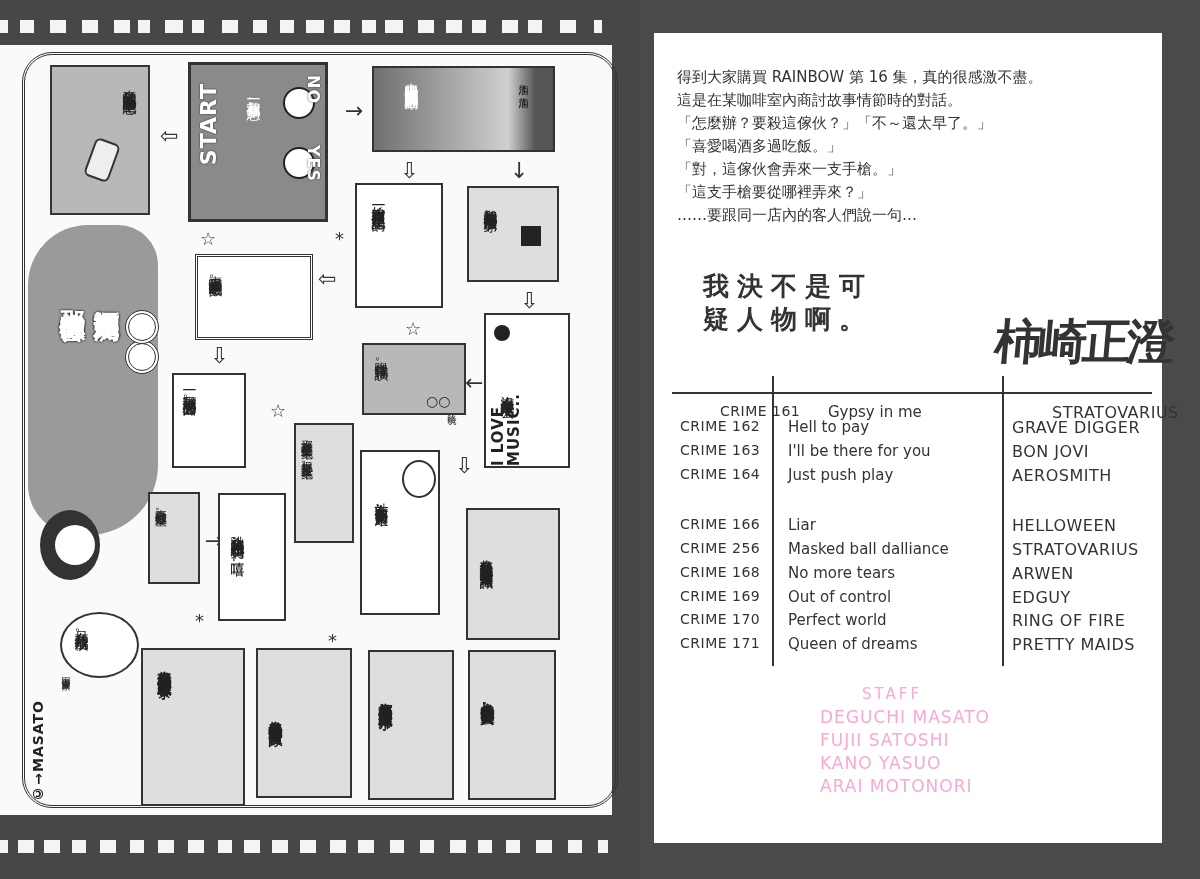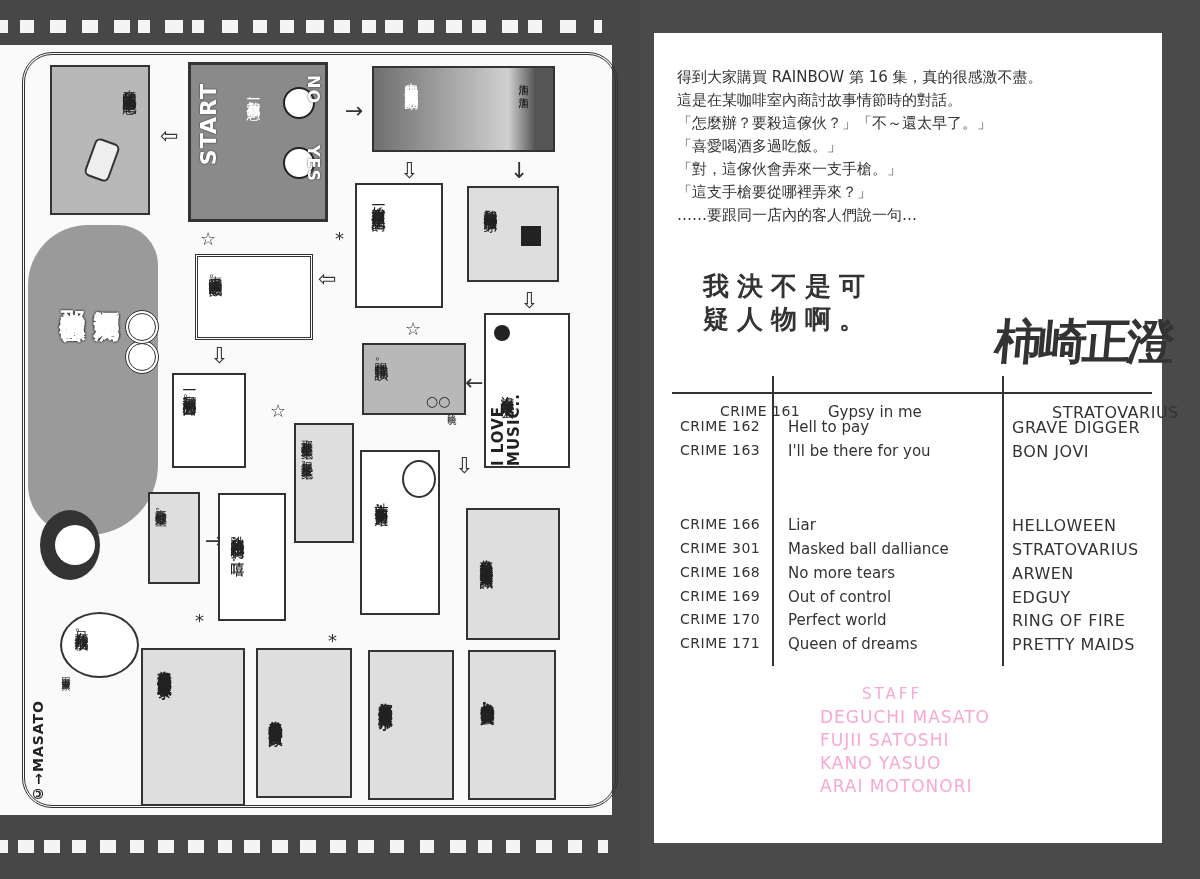--- a/index.html
+++ b/index.html
@@ -251,27 +251,32 @@
   <div class="crime-row" style="top:26px;">
     <span class="c1">CRIME 162</span>
     <span class="c2">Hell to pay</span>
     <span class="c3">GRAVE DIGGER</span>
   </div>
   <div class="crime-row" style="top:50px;">
     <span class="c1">CRIME 163</span>
     <span class="c2">I'll be there for you</span>
     <span class="c3">BON JOVI</span>
   </div>
+  <div class="crime-row" style="top:74px;">
+    <span class="c1">CRIME 164</span>
+    <span class="c2">Just push play</span>
+    <span class="c3">AEROSMITH</span>
+  </div>
   <div class="crime-row" style="top:124px;">
     <span class="c1">CRIME 166</span>
     <span class="c2">Liar</span>
     <span class="c3">HELLOWEEN</span>
   </div>
   <div class="crime-row" style="top:148px;">
-    <span class="c1">CRIME 301</span>
+    <span class="c1">CRIME 256</span>
     <span class="c2">Masked ball dalliance</span>
     <span class="c3">STRATOVARIUS</span>
   </div>
   <div class="crime-row" style="top:172px;">
     <span class="c1">CRIME 168</span>
     <span class="c2">No more tears</span>
     <span class="c3">ARWEN</span>
   </div>
   <div class="crime-row" style="top:196px;">
     <span class="c1">CRIME 169</span>

